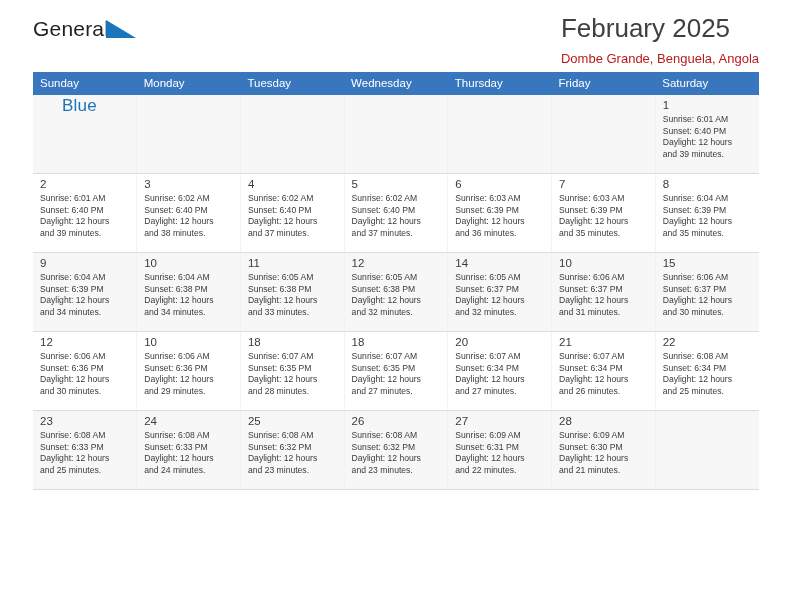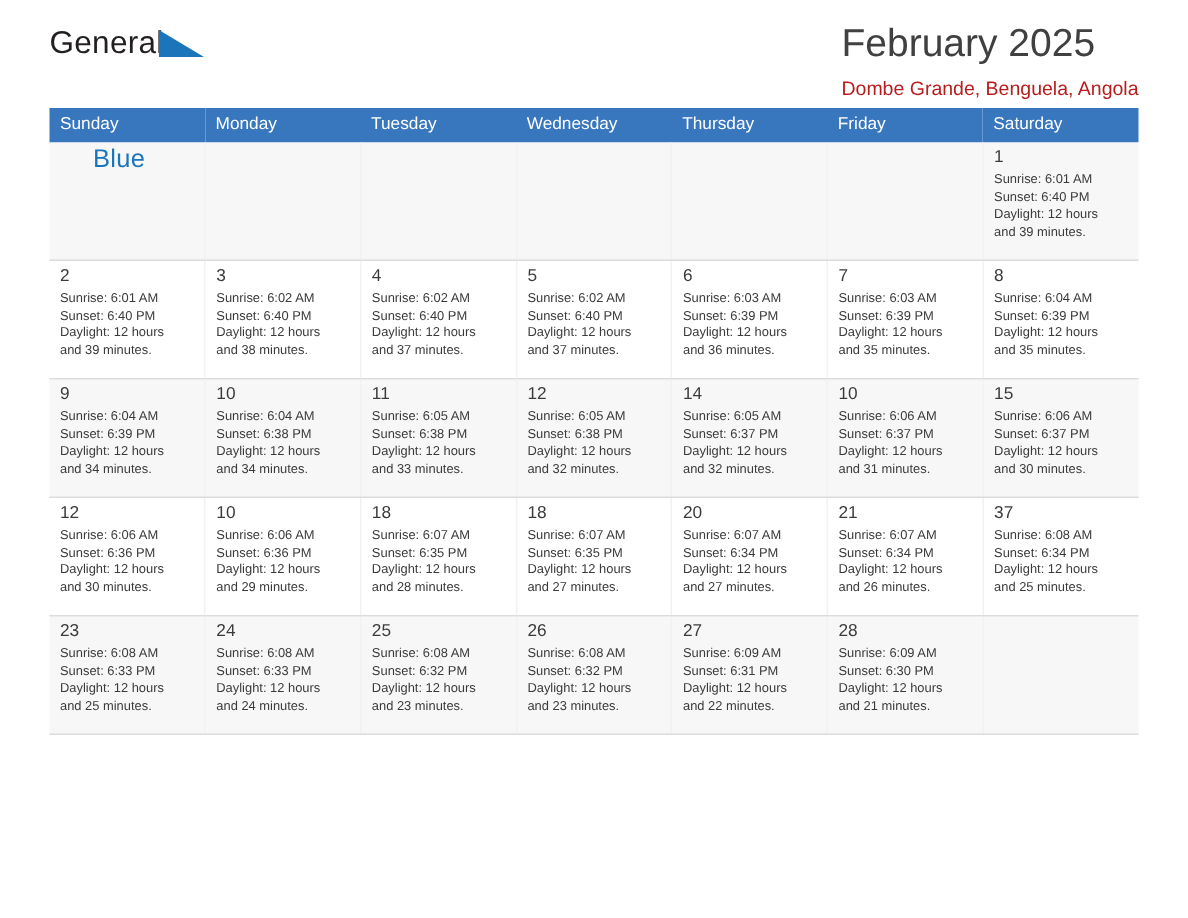--- a/index.html
+++ b/index.html
@@ -387,21 +387,21 @@
             <div class="cell">
               <div class="daynum">21</div>
               <div class="detail">Sunrise: 6:07 AM</div>
               <div class="detail">Sunset: 6:34 PM</div>
               <div class="detail">Daylight: 12 hours</div>
               <div class="detail">and 26 minutes.</div>
             </div>
           </td>
           <td>
             <div class="cell">
-              <div class="daynum">37</div>
+              <div class="daynum">22</div>
               <div class="detail">Sunrise: 6:08 AM</div>
               <div class="detail">Sunset: 6:34 PM</div>
               <div class="detail">Daylight: 12 hours</div>
               <div class="detail">and 25 minutes.</div>
             </div>
           </td>
         </tr>
         <tr class="shaded">
           <td>
             <div class="cell">

